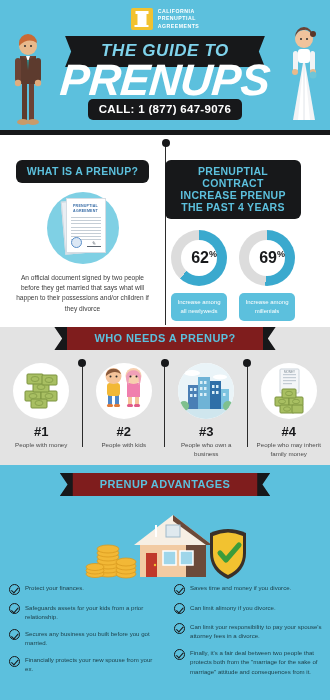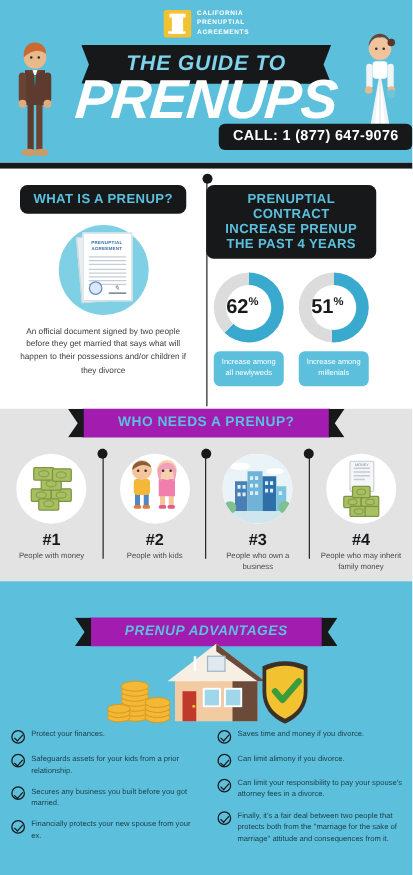--- a/index.html
+++ b/index.html
@@ -61,21 +61,21 @@
     font-size: 17px; font-weight: bold; color: #7fd3ec;
     letter-spacing: 0.6px; font-style: italic;
     transform: skewX(-4deg);
   }
   .prenups {
     position: absolute; top: 58px; left: 0; right: 0; text-align: center;
     font-size: 44px; font-weight: bold; color: #ffffff;
     letter-spacing: -0.5px; line-height: 1;
     font-style: italic; transform: skewX(-5deg);
   }
-  .call-row { position: absolute; top: 99px; left: 0; right: 0; text-align: right; }
+  .call-row { position: absolute; top: 99px; left: 0; right: 0; text-align: center; }
   .call-pill {
     display: inline-block; background: #17181a; color: #ffffff;
     font-size: 11.5px; font-weight: bold; letter-spacing: 0.3px;
     padding: 4px 11px 5px 11px; border-radius: 5px;
   }
 
   
   .groom, .bride { position: absolute; bottom: 0; }
   .groom { left: 10px; width: 34px; height: 110px; }
   .bride { right: 8px; width: 36px; height: 115px; }
@@ -96,21 +96,21 @@
   .vline-dot {
     position: absolute; left: 161.5px; top: 4px;
     width: 8px; height: 8px; border-radius: 50%; background: #17181a;
   }
 
   .hdr-pill {
     display: inline-block; background: #17181a; color: #5cc0dd;
     font-size: 10.5px; font-weight: bold; letter-spacing: 0.3px;
     padding: 5px 11px 6px; border-radius: 6px; text-align: center;
   }
-  .center { text-align: center; }
+  .center { text-align: center; margin-top: 12px; }
 
   .doc-circle {
     width: 72px; height: 72px; border-radius: 50%; background: #7fd0e4;
     margin: 9px auto 0; position: relative;
   }
   .doc-paper-back {
     position: absolute; left: 16px; top: 8px; width: 40px; height: 53px;
     background: #e9eef3; transform: rotate(-5deg); border: 1px solid #cfd8e0;
   }
   .doc-paper {
@@ -137,39 +137,39 @@
 
   .blurb {
     font-size: 6.6px; color: #3c3c3c; line-height: 1.55;
     padding: 9px 12px 0; text-align: center;
   }
 
   .donuts { display: flex; justify-content: center; gap: 12px; margin-top: 11px; }
   .donut { width: 56px; height: 56px; border-radius: 50%; position: relative; }
   .donut-hole {
     position: absolute; inset: 10px; border-radius: 50%;
-    background: #ffffff; display: flex; align-items: center; justify-content: flex-start;
+    background: #ffffff; display: flex; align-items: center; justify-content: flex-end;
   }
   .donut-val { font-size: 16px; font-weight: bold; color: #18191b; }
   .donut-val sup { font-size: 9px; font-weight: bold; }
 
   .dlabels { display: flex; justify-content: center; gap: 12px; margin-top: 7px; }
   .dlabel {
     width: 56px; background: #5cc0dd; border-radius: 5px;
     font-size: 6px; color: #ffffff; text-align: center;
     padding: 5px 3px; line-height: 1.5;
   }
 
   
   .sec-gray {
     position: relative; width: 330px; height: 138px; background: #e3e3e3;
   }
   .banner-wrap { position: absolute; top: 0; left: 0; right: 0; text-align: center; }
   .banner {
-    position: relative; display: inline-block; background: #a21caf;
+    position: relative; display: inline-block; background: #7f1d1d;
     color: #5cc0dd; font-size: 11px; font-weight: bold; letter-spacing: 0.4px;
     padding: 5px 28px 6px;
   }
   .banner::before, .banner::after {
     content: ""; position: absolute; top: 0; width: 13px; height: 100%;
     background: #17181a;
   }
   .banner::before { left: -12px; clip-path: polygon(0 0, 100% 0, 100% 100%, 0 100%, 60% 50%); }
   .banner::after  { right: -12px; clip-path: polygon(0 0, 100% 0, 40% 50%, 100% 100%, 0 100%); }
 
@@ -189,21 +189,21 @@
     width: 56px; height: 56px; border-radius: 50%; background: #ffffff;
     margin: 6px auto 0; position: relative; overflow: hidden;
   }
   .who-num { font-size: 13px; font-weight: bold; color: #18191b; margin-top: 5px; }
   .who-cap { font-size: 6.2px; color: #4a4a4a; line-height: 1.45; padding: 2px 4px 0; }
 
   
   .sec-blue {
     position: relative; width: 330px; height: 235px; background: #5cc0dd;
   }
-  .adv-banner-wrap { position: absolute; top: 29px; left: 0; right: 0; text-align: center; font-style: italic; }
+  .adv-banner-wrap { position: absolute; top: 8px; left: 0; right: 0; text-align: center; }
 
   .house-art {
     position: absolute; top: 42px; left: 0; right: 0; height: 72px;
   }
 
   .adv-cols {
     position: absolute; top: 118px; left: 0; width: 330px;
     display: flex; gap: 0;
   }
   .adv-col { width: 165px; padding: 0 7px 0 9px; }
@@ -329,21 +329,21 @@
     </div>
 
     <div class="donuts">
       <div class="donut" id="donut0" style="background: conic-gradient(rgb(58, 169, 206) 0deg, rgb(58, 169, 206) 223.2deg, rgb(220, 220, 220) 223.2deg, rgb(220, 220, 220) 360deg);">
         <div class="donut-hole">
           <span class="donut-val"><span>62</span><sup>%</sup></span>
         </div>
       </div>
       <div class="donut" id="donut1" style="background: conic-gradient(rgb(58, 169, 206) 0deg, rgb(58, 169, 206) 183.6deg, rgb(220, 220, 220) 183.6deg, rgb(220, 220, 220) 360deg);">
         <div class="donut-hole">
-          <span class="donut-val"><span>51</span><sup>%</sup></span>
+          <span class="donut-val"><span>69</span><sup>%</sup></span>
         </div>
       </div>
     </div>
 
     <div class="dlabels">
       <div class="dlabel">Increase among all newlyweds</div>
       <div class="dlabel">Increase among millenials</div>
     </div>
   </div>
 </div>

